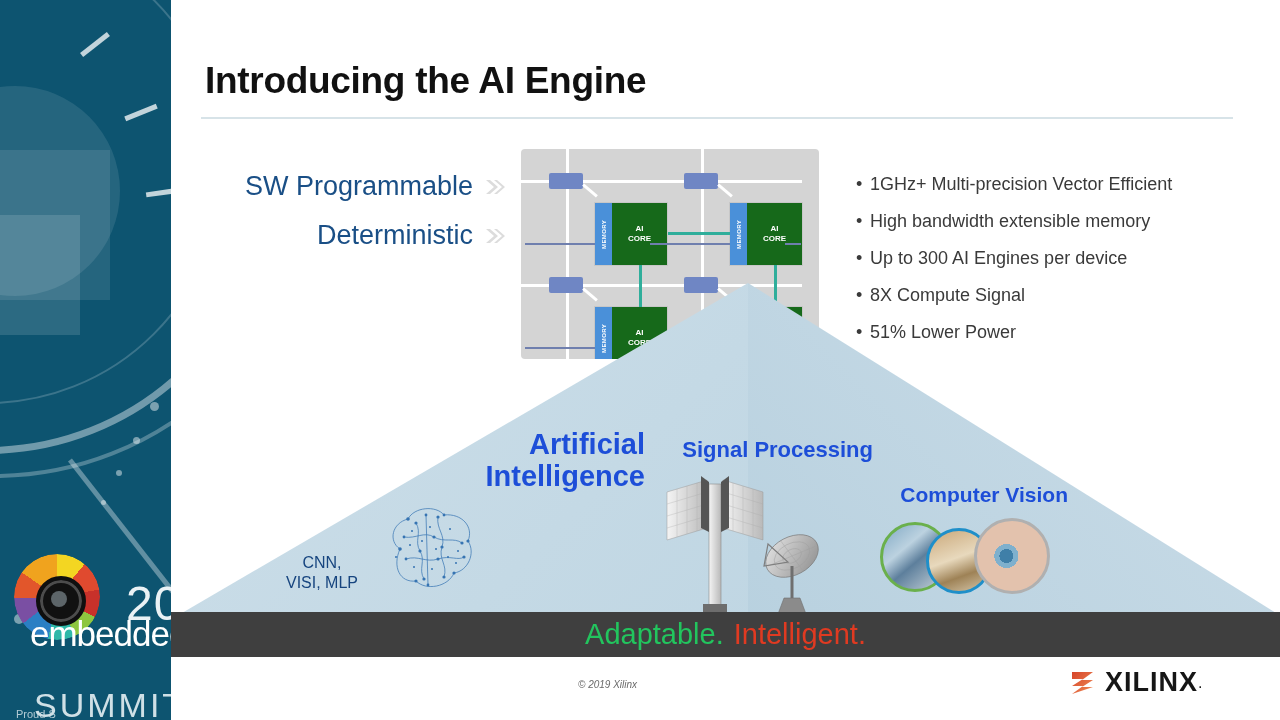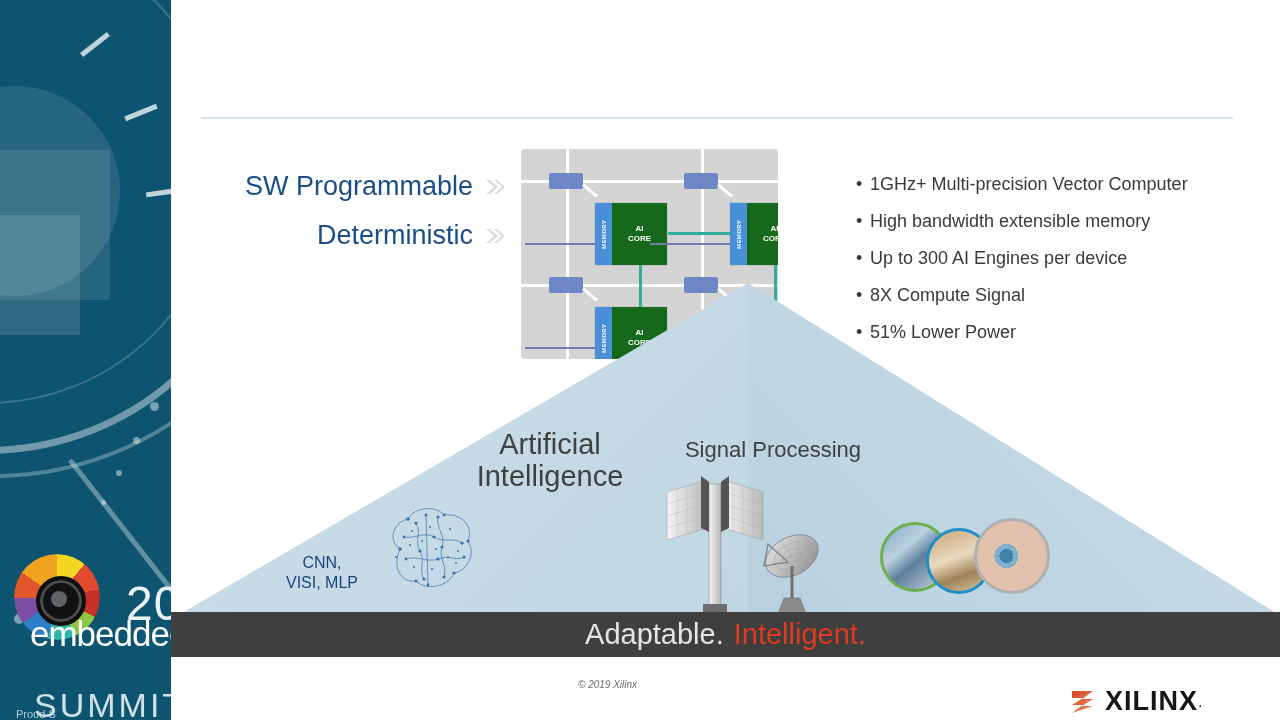--- a/index.html
+++ b/index.html
@@ -66,42 +66,42 @@
   .rule{position:absolute;left:201px;top:117px;width:1032px;height:2px;background:#d7e3e8;}
 
   
   .features{position:absolute;left:196px;top:162px;width:310px;}
   .feat{display:flex;align-items:center;justify-content:flex-end;height:49px;}
   .feat .flabel{font-size:27px;color:#1a4f86;}
   .feat .chev{margin-left:11px;width:22px;height:22px;position:relative;flex:0 0 auto;}
   .feat .chev svg{display:block;}
 
   
-  .arch{position:absolute;left:521px;top:149px;width:257px;height:210px;background:#d4d4d4;border-radius:4px;overflow:hidden;}
+  .arch{position:absolute;left:521px;top:149px;width:298px;height:210px;background:#d4d4d4;border-radius:4px;overflow:hidden;}
   .arch .hbus{position:absolute;height:3px;background:#ffffff;left:0;width:281px;}
   .arch .vbus{position:absolute;width:3px;background:#ffffff;top:0;height:210px;}
   .arch .sw{position:absolute;width:34px;height:16px;background:#6f86c4;border-radius:2px;}
   .arch .tile{position:absolute;display:flex;height:62px;box-shadow:0 0 0 1px rgba(0,0,0,.06);}
   .arch .mem{width:17px;background:#4a90d9;color:#fff;font-size:6px;font-weight:700;letter-spacing:.4px;
         writing-mode:vertical-rl;transform:rotate(180deg);display:flex;align-items:center;justify-content:center;}
   .arch .core{width:55px;background:#16691a;color:#fff;font-size:8px;font-weight:700;line-height:10px;
         display:flex;flex-direction:column;align-items:center;justify-content:center;text-align:center;}
   .arch .tarrow{position:absolute;background:#2fae9b;}
   .arch .parrow{position:absolute;background:#6f7fae;height:2px;}
 
   
   .pyr{position:absolute;left:0;top:275px;width:1280px;height:340px;}
   .pface{position:absolute;}
   .pleft{left:0;top:0;width:1280px;height:340px;
      background:linear-gradient(135deg,#cfe0ea 0%, #b9d2e0 100%);
      clip-path:polygon(748px 8px, 182px 338px, 748px 338px);}
   .pright{left:0;top:0;width:1280px;height:340px;
      background:linear-gradient(225deg,#cbdde8 0%, #a9c7d8 100%);
      clip-path:polygon(748px 8px, 1276px 338px, 748px 338px);}
-  .pyr-label{position:absolute;color:#404040;font-weight:400;text-align:center;line-height:1.12;}
+  .pyr-label{position:absolute;color:#1d4ed8;font-weight:700;text-align:right;line-height:1.12;}
   .lbl-ai{left:455px;top:428px;width:190px;font-size:29px;}
   .lbl-sp{left:673px;top:438px;width:200px;font-size:22px;}
   .lbl-cv{left:878px;top:483px;width:190px;font-size:21px;}
   .lbl-cnn{position:absolute;left:262px;top:553px;width:120px;font-size:16px;color:#17457f;text-align:center;line-height:1.25;}
 
   
   .brain{position:absolute;left:370px;top:497px;width:120px;height:105px;opacity:.95;}
 
   
   .antenna{position:absolute;left:655px;top:470px;width:120px;height:148px;}
@@ -114,26 +114,26 @@
      background:linear-gradient(140deg,#7fa8c4 0%,#bcd2e0 35%,#5d7f9c 55%,#cfd9de 100%);}
   .bub.b2{left:46px;top:10px;width:60px;height:60px;border:3px solid #1f8fc9;
      background:linear-gradient(160deg,#caa87a 0%,#e8d9bd 45%,#9e8256 70%,#d8c9ad 100%);}
   .bub.b3{left:94px;top:0px;width:70px;height:70px;border:3px solid #b0b0b0;
      background:radial-gradient(circle at 42% 50%, #3f7fa8 0 7px, #7fb0cd 7px 12px, #e3c2ad 12px 100%);}
 
   
   .bar{position:absolute;left:171px;top:612px;width:1109px;height:45px;background:#3f3f3f;}
   .bar .tag{position:absolute;left:0;top:0;width:1109px;height:45px;display:flex;align-items:center;justify-content:center;
      font-size:29px;}
-  .bar .w{color:#e5e5e5;}
+  .bar .w{color:#22c55e;}
   .bar .r{color:#e03a21;margin-left:10px;}
 
   
   .copy{position:absolute;left:578px;top:679px;font-size:10px;color:#6a6a6a;font-style:italic;}
-  .xilinx{position:absolute;left:1069px;top:686px;display:flex;align-items:center;text-align:right;}
+  .xilinx{position:absolute;left:1069px;top:667px;display:flex;align-items:center;text-align:right;}
   .xmark{width:27px;height:26px;margin-right:9px;}
   .xword{font-size:27px;font-weight:700;color:#161616;letter-spacing:1px;}
   .xdot{font-size:16px;color:#161616;}
 </style>
 </head>
 <body>
 
 <div class="slide">
 
   <div class="rail">
@@ -156,20 +156,21 @@
     <div class="logo">
       <div class="iris"></div>
       <div class="iris-center"></div>
       <div class="yr">2019</div>
       <div class="emb">embedded</div>
       <div class="sum">SUMMIT</div>
       <div class="prou">Proud S</div>
     </div>
   </div>
 
+  <div class="title">Introducing the AI Engine</div>
   <div class="rule"></div>
 
   <div class="features">
     <div class="feat">
       <span class="flabel">SW Programmable</span>
       <span class="chev">
         <svg width="22" height="22" viewBox="0 0 22 22">
             <path d="M2 4 L10 11 L2 18 L6 18 L14 11 L6 4 Z" fill="#dcdcdc"></path>
             <path d="M10 4 L18 11 L10 18 L13 18 L21 11 L13 4 Z" fill="#dcdcdc"></path>
           </svg>
@@ -239,21 +240,21 @@
 
     <div class="parrow" style="left:4px;top:94px;width:70px;"></div>
     <div class="parrow" style="left:129px;top:94px;width:80px;"></div>
     <div class="parrow" style="left:4px;top:198px;width:70px;"></div>
     <div class="parrow" style="left:264px;top:94px;width:16px;"></div>
   </div>
 
   <ul style="position:absolute;left:838px;top:166px;margin:0;padding:0 0 0 18px;list-style:none;">
     <li style="font-size:18px;color:#3a3a3a;line-height:37px;position:relative;padding-left:14px;">
       <span style="position:absolute;left:0;top:0;">•</span>
-      <span>1GHz+ Multi-precision Vector Computer</span>
+      <span>1GHz+ Multi-precision Vector Efficient</span>
     </li>
     <li style="font-size:18px;color:#3a3a3a;line-height:37px;position:relative;padding-left:14px;">
       <span style="position:absolute;left:0;top:0;">•</span>
       <span>High bandwidth extensible memory</span>
     </li>
     <li style="font-size:18px;color:#3a3a3a;line-height:37px;position:relative;padding-left:14px;">
       <span style="position:absolute;left:0;top:0;">•</span>
       <span>Up to 300 AI Engines per device</span>
     </li>
     <li style="font-size:18px;color:#3a3a3a;line-height:37px;position:relative;padding-left:14px;">
@@ -370,20 +371,21 @@
     <div class="bub b1"></div>
     <div class="bub b2"></div>
     <div class="bub b3"></div>
   </div>
 
   <div class="pyr-label lbl-ai">
     <div>Artificial</div>
     <div>Intelligence</div>
   </div>
   <div class="pyr-label lbl-sp">Signal Processing</div>
+  <div class="pyr-label lbl-cv">Computer Vision</div>
   <div class="lbl-cnn">
     <div>CNN,</div>
     <div>VISI, MLP</div>
   </div>
 
   <div class="bar">
     <div class="tag">
       <span class="w">Adaptable.</span>
       <span class="r">Intelligent.</span>
     </div>

